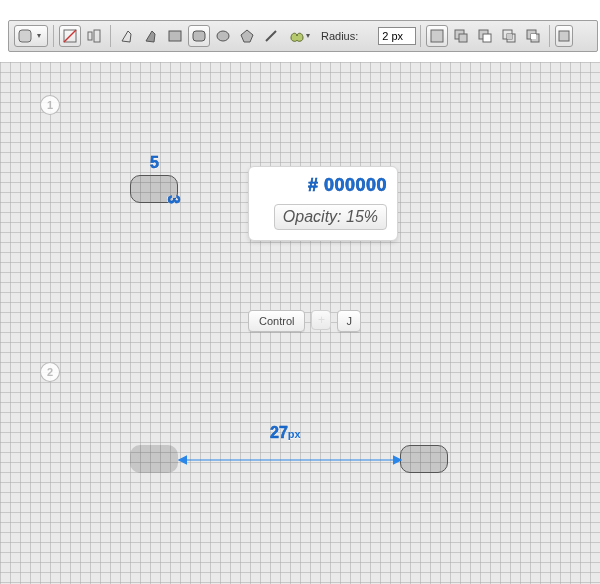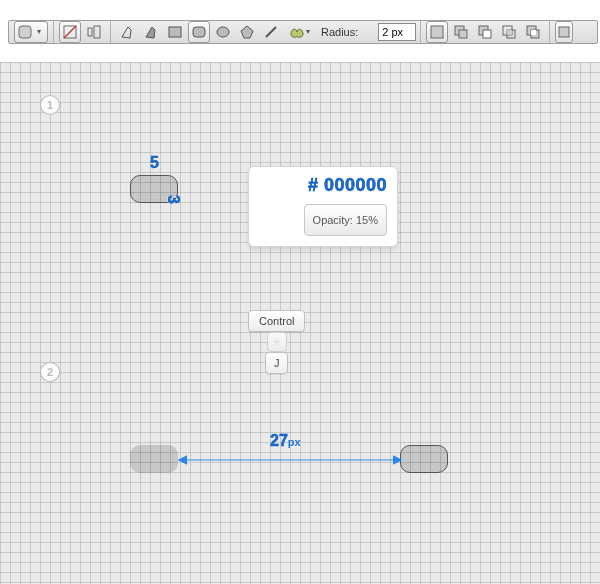--- a/index.html
+++ b/index.html
@@ -12,21 +12,21 @@
     font-size: 11px;
     background: #ffffff;
   }
 
   
   .toolbar {
     position: absolute;
     left: 8px;
     right: 2px;
     top: 20px;
-    height: 24px;
+    height: 32px;
     background: linear-gradient(#eeeeee, #dcdcdc);
     border: 1px solid #9e9e9e;
     border-radius: 2px;
     display: flex;
     align-items: center;
     padding: 0 4px;
     box-sizing: border-box;
   }
   .tb-sep {
     width: 1px;
@@ -115,33 +115,32 @@
     color: #1b6fd6;
     -webkit-text-stroke: 0.6px #0d50a8;
     letter-spacing: 0.5px;
     margin-bottom: 8px;
   }
   .opacity-pill {
     display: inline-block;
     border: 1px solid #c8c8c8;
     border-radius: 4px;
     background: linear-gradient(#fefefe,#eaeaea);
-    padding: 9px 8px;
-    font-size: 11px;
+    padding: 3px 8px;
+    font-size: 16px;
     color: #555;
+    font-style: italic;
   }
 
   
   .shortcut {
     position: absolute;
     left: 248px;
     top: 248px;
     display: flex;
-    align-items: center;
-    flex-direction: column;
   }
   .key {
     border: 1px solid #c0c0c0;
     border-radius: 4px;
     background: linear-gradient(#ffffff,#ececec);
     padding: 4px 10px;
     font-size: 11px;
     color: #444;
     box-shadow: 0 1px 0 rgba(0,0,0,0.08);
   }
@@ -339,17 +338,17 @@
       <marker id="ahL" markerWidth="8" markerHeight="8" refX="2" refY="4" orient="auto">
         <path d="M8 0 L0 4 L8 8 Z" fill="#2a86e8"></path>
       </marker>
       <marker id="ahR" markerWidth="8" markerHeight="8" refX="6" refY="4" orient="auto">
         <path d="M0 0 L8 4 L0 8 Z" fill="#2a86e8"></path>
       </marker>
     </defs>
     <line x1="4" y1="6" x2="224" y2="6" stroke="#2a86e8" stroke-width="1.2" marker-start="url(#ahL)" marker-end="url(#ahR)"></line>
   </svg>
 
-  <div class="dim-label-blue" style="left:270px; top:362px;margin-top:8px;">
+  <div class="dim-label-blue" style="left:270px; top:362px;">
     <span>27</span><span class="px">px</span>
   </div>
 
 </div>
 
 </body></html>

